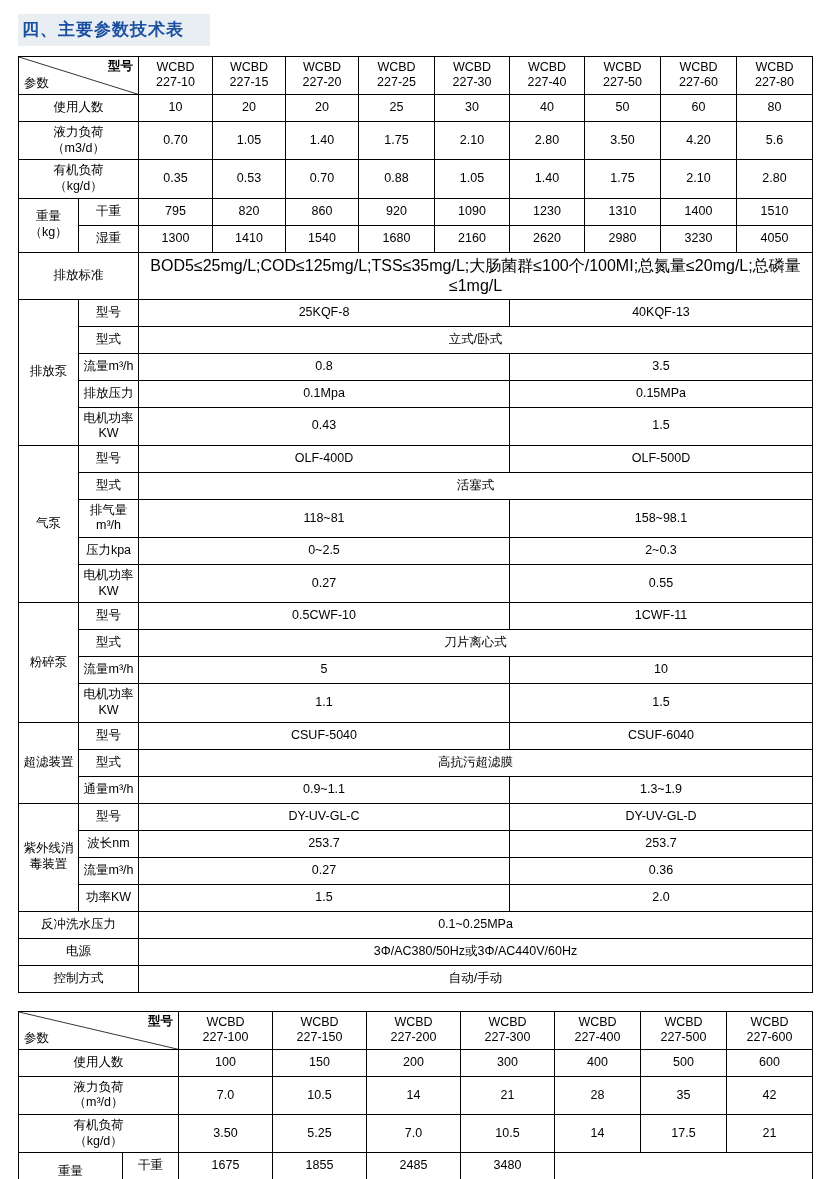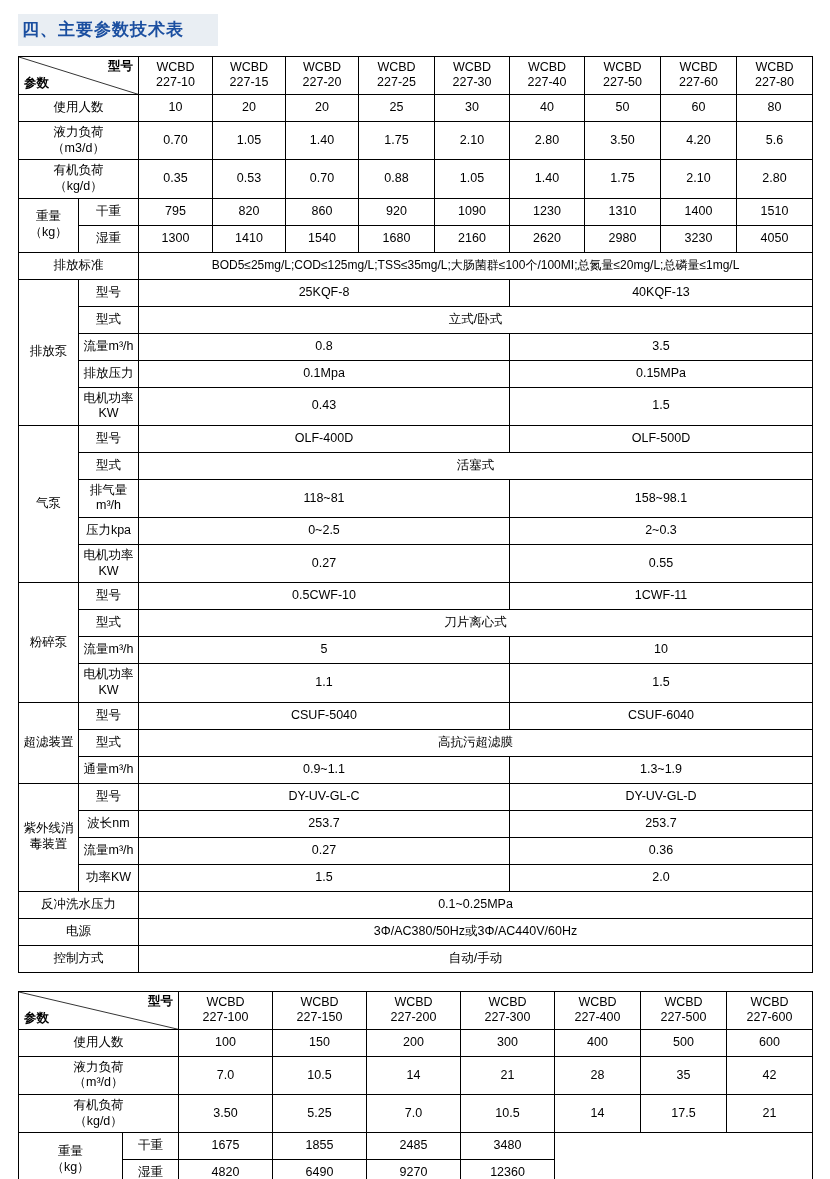--- a/index.html
+++ b/index.html
@@ -9,21 +9,21 @@
     color:#000;
     -webkit-font-smoothing:antialiased;
   }
   .page{width:830px;min-height:1179px;position:relative;padding:0;box-sizing:border-box;}
 
   
   .heading-wrap{
     margin:14px 6px 10px 18px;
     display:inline-block;
     background:#e9eef3;
-    padding:4px 34px 4px 4px;
+    padding:4px 26px 4px 4px;
   }
   .heading{
     font-size:17px;
     font-weight:bold;
     color:#1b4fa0;
     letter-spacing:1px;
     line-height:1.4;
   }
 
   table{
@@ -54,24 +54,24 @@
     overflow:hidden;
   }
   .diag .ln{
     position:absolute;left:0;top:0;width:100%;height:100%;
   }
   .diag .ln svg{display:block;width:100%;height:100%;}
   .diag .tr{
     position:absolute;top:2px;right:5px;font-weight:bold;
   }
   .diag .bl{
-    position:absolute;bottom:2px;left:5px;font-weight:bold;
+    position:absolute;bottom:2px;left:5px;font-weight:normal;
   }
   .model-cell{font-weight:normal;line-height:1.2;}
-  .small{font-size:12px;}
+  .small{font-size:16px;}
   .tight{line-height:1.2;}
 </style>
 </head>
 <body>
 
 <div class="page">
 
   <div class="heading-wrap">
     <div class="heading">四、主要参数技术表</div>
   </div>

